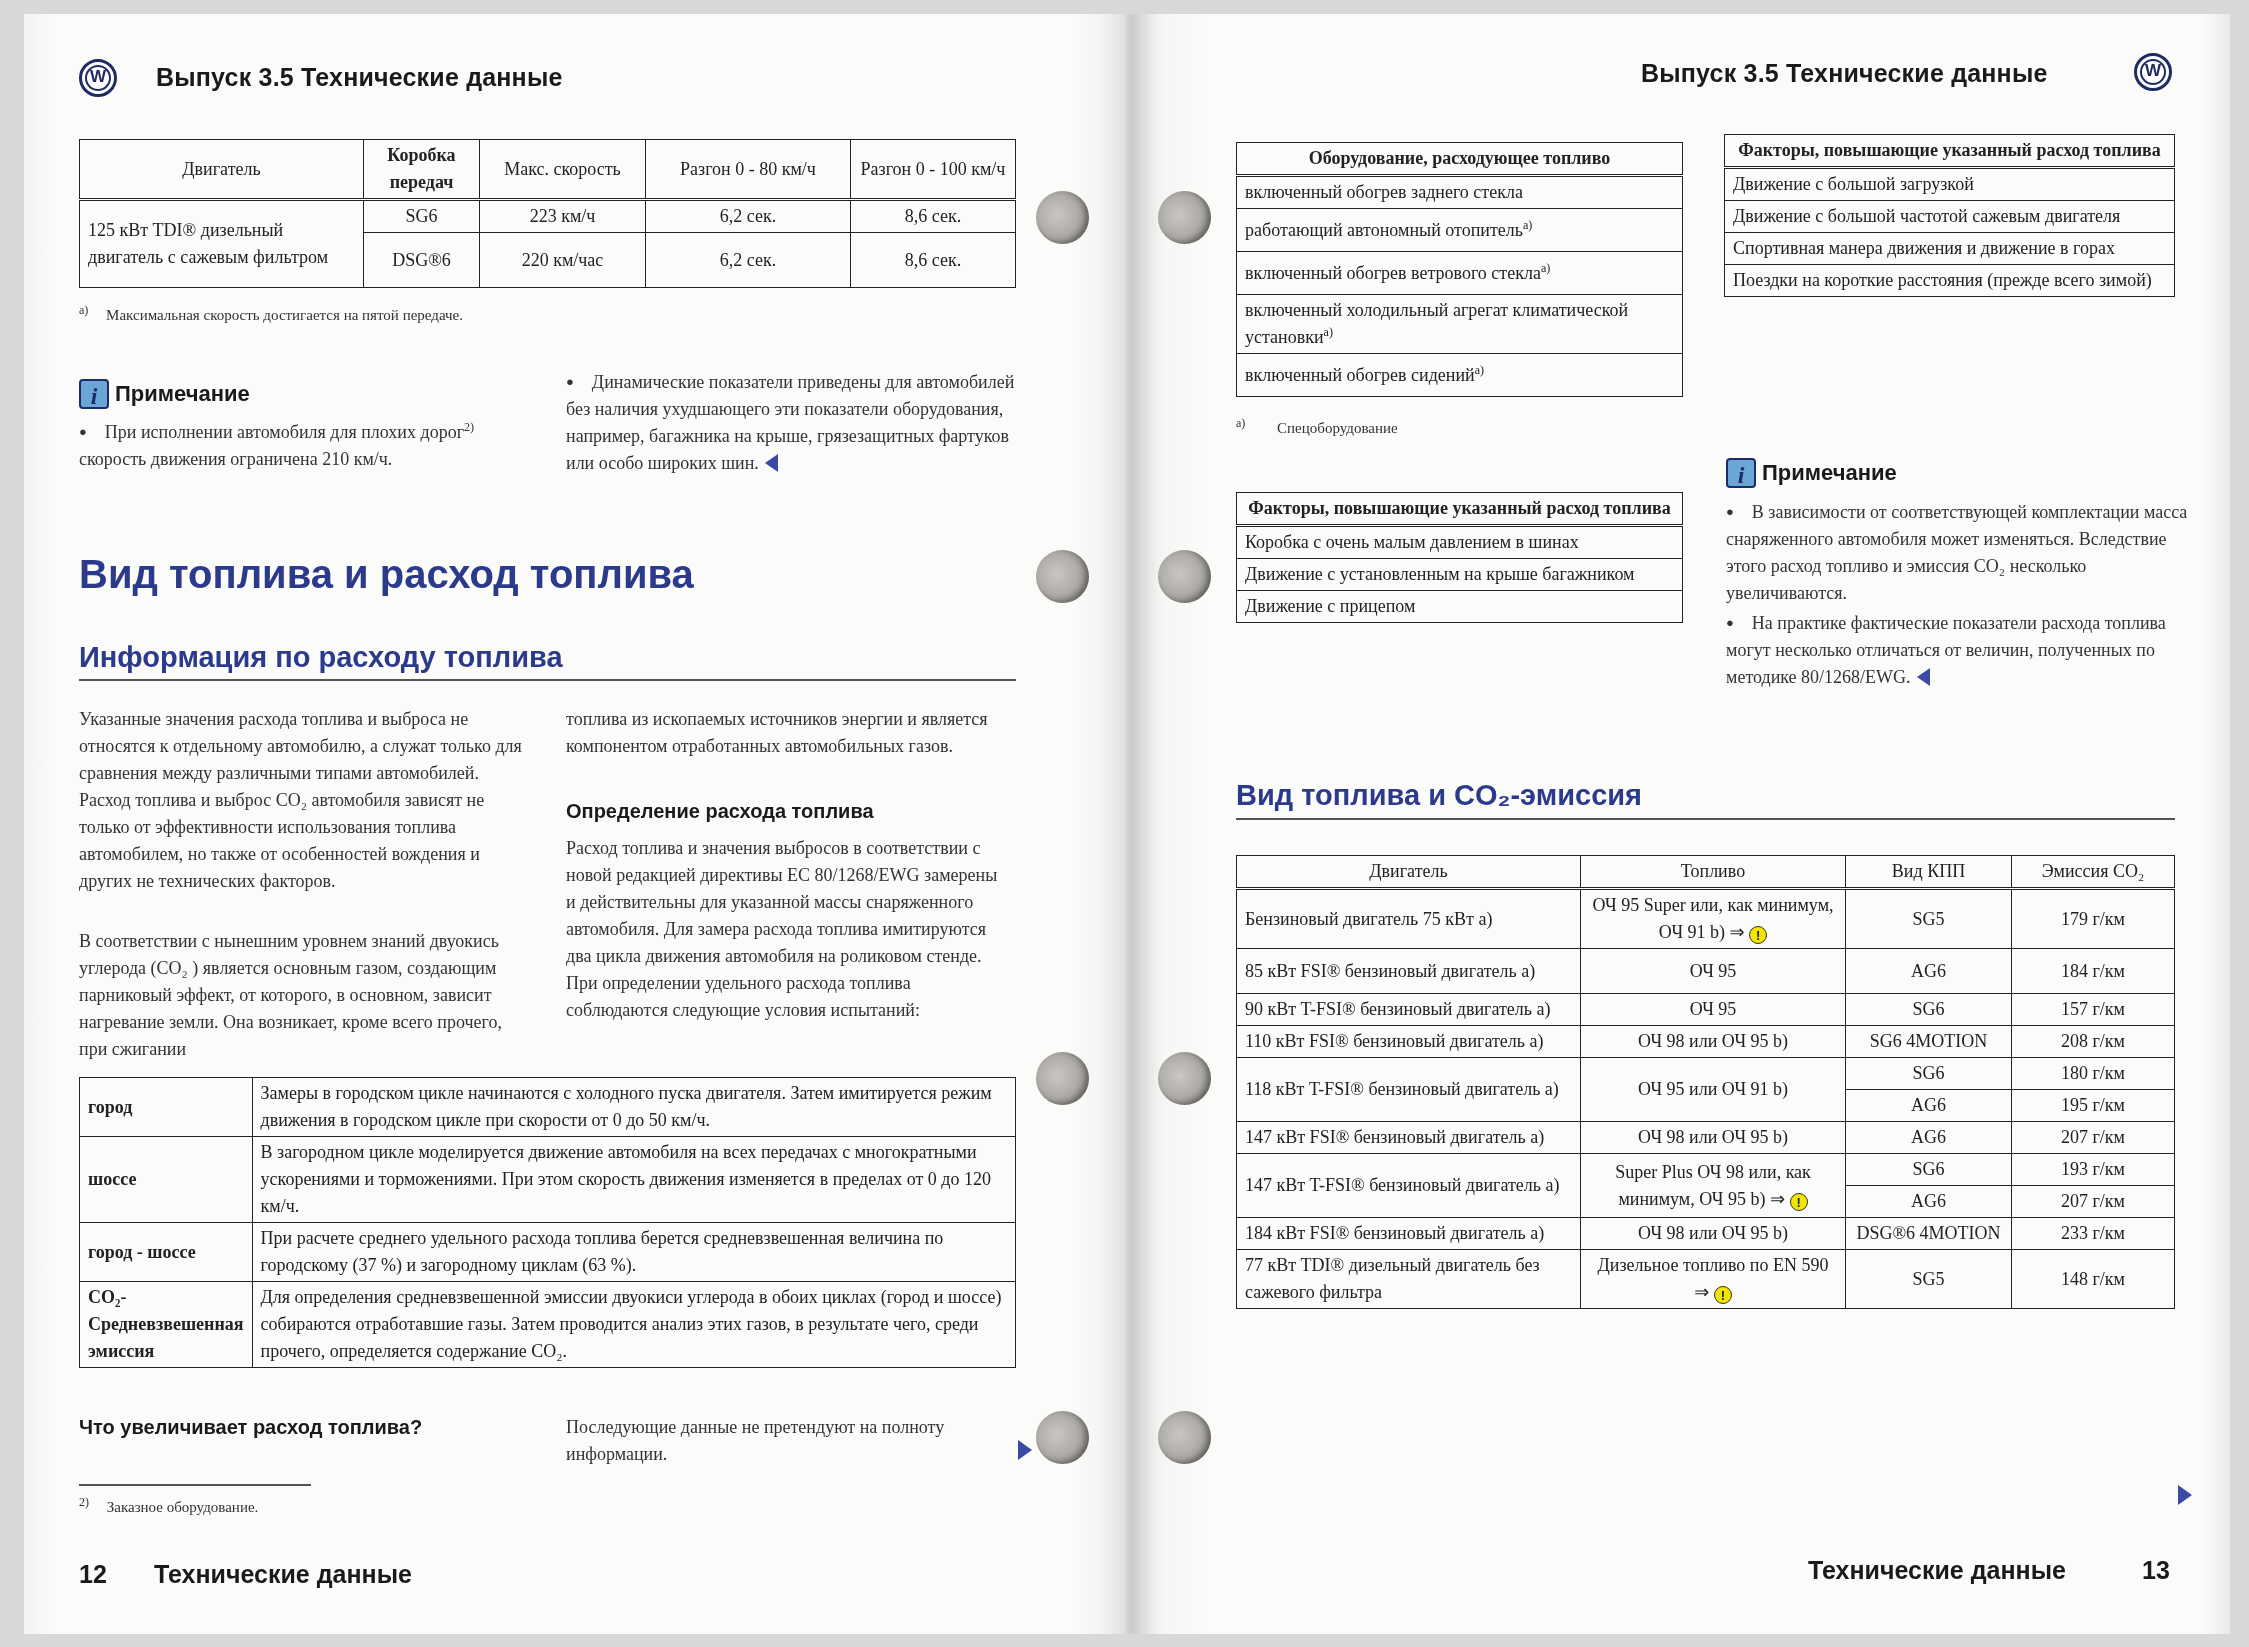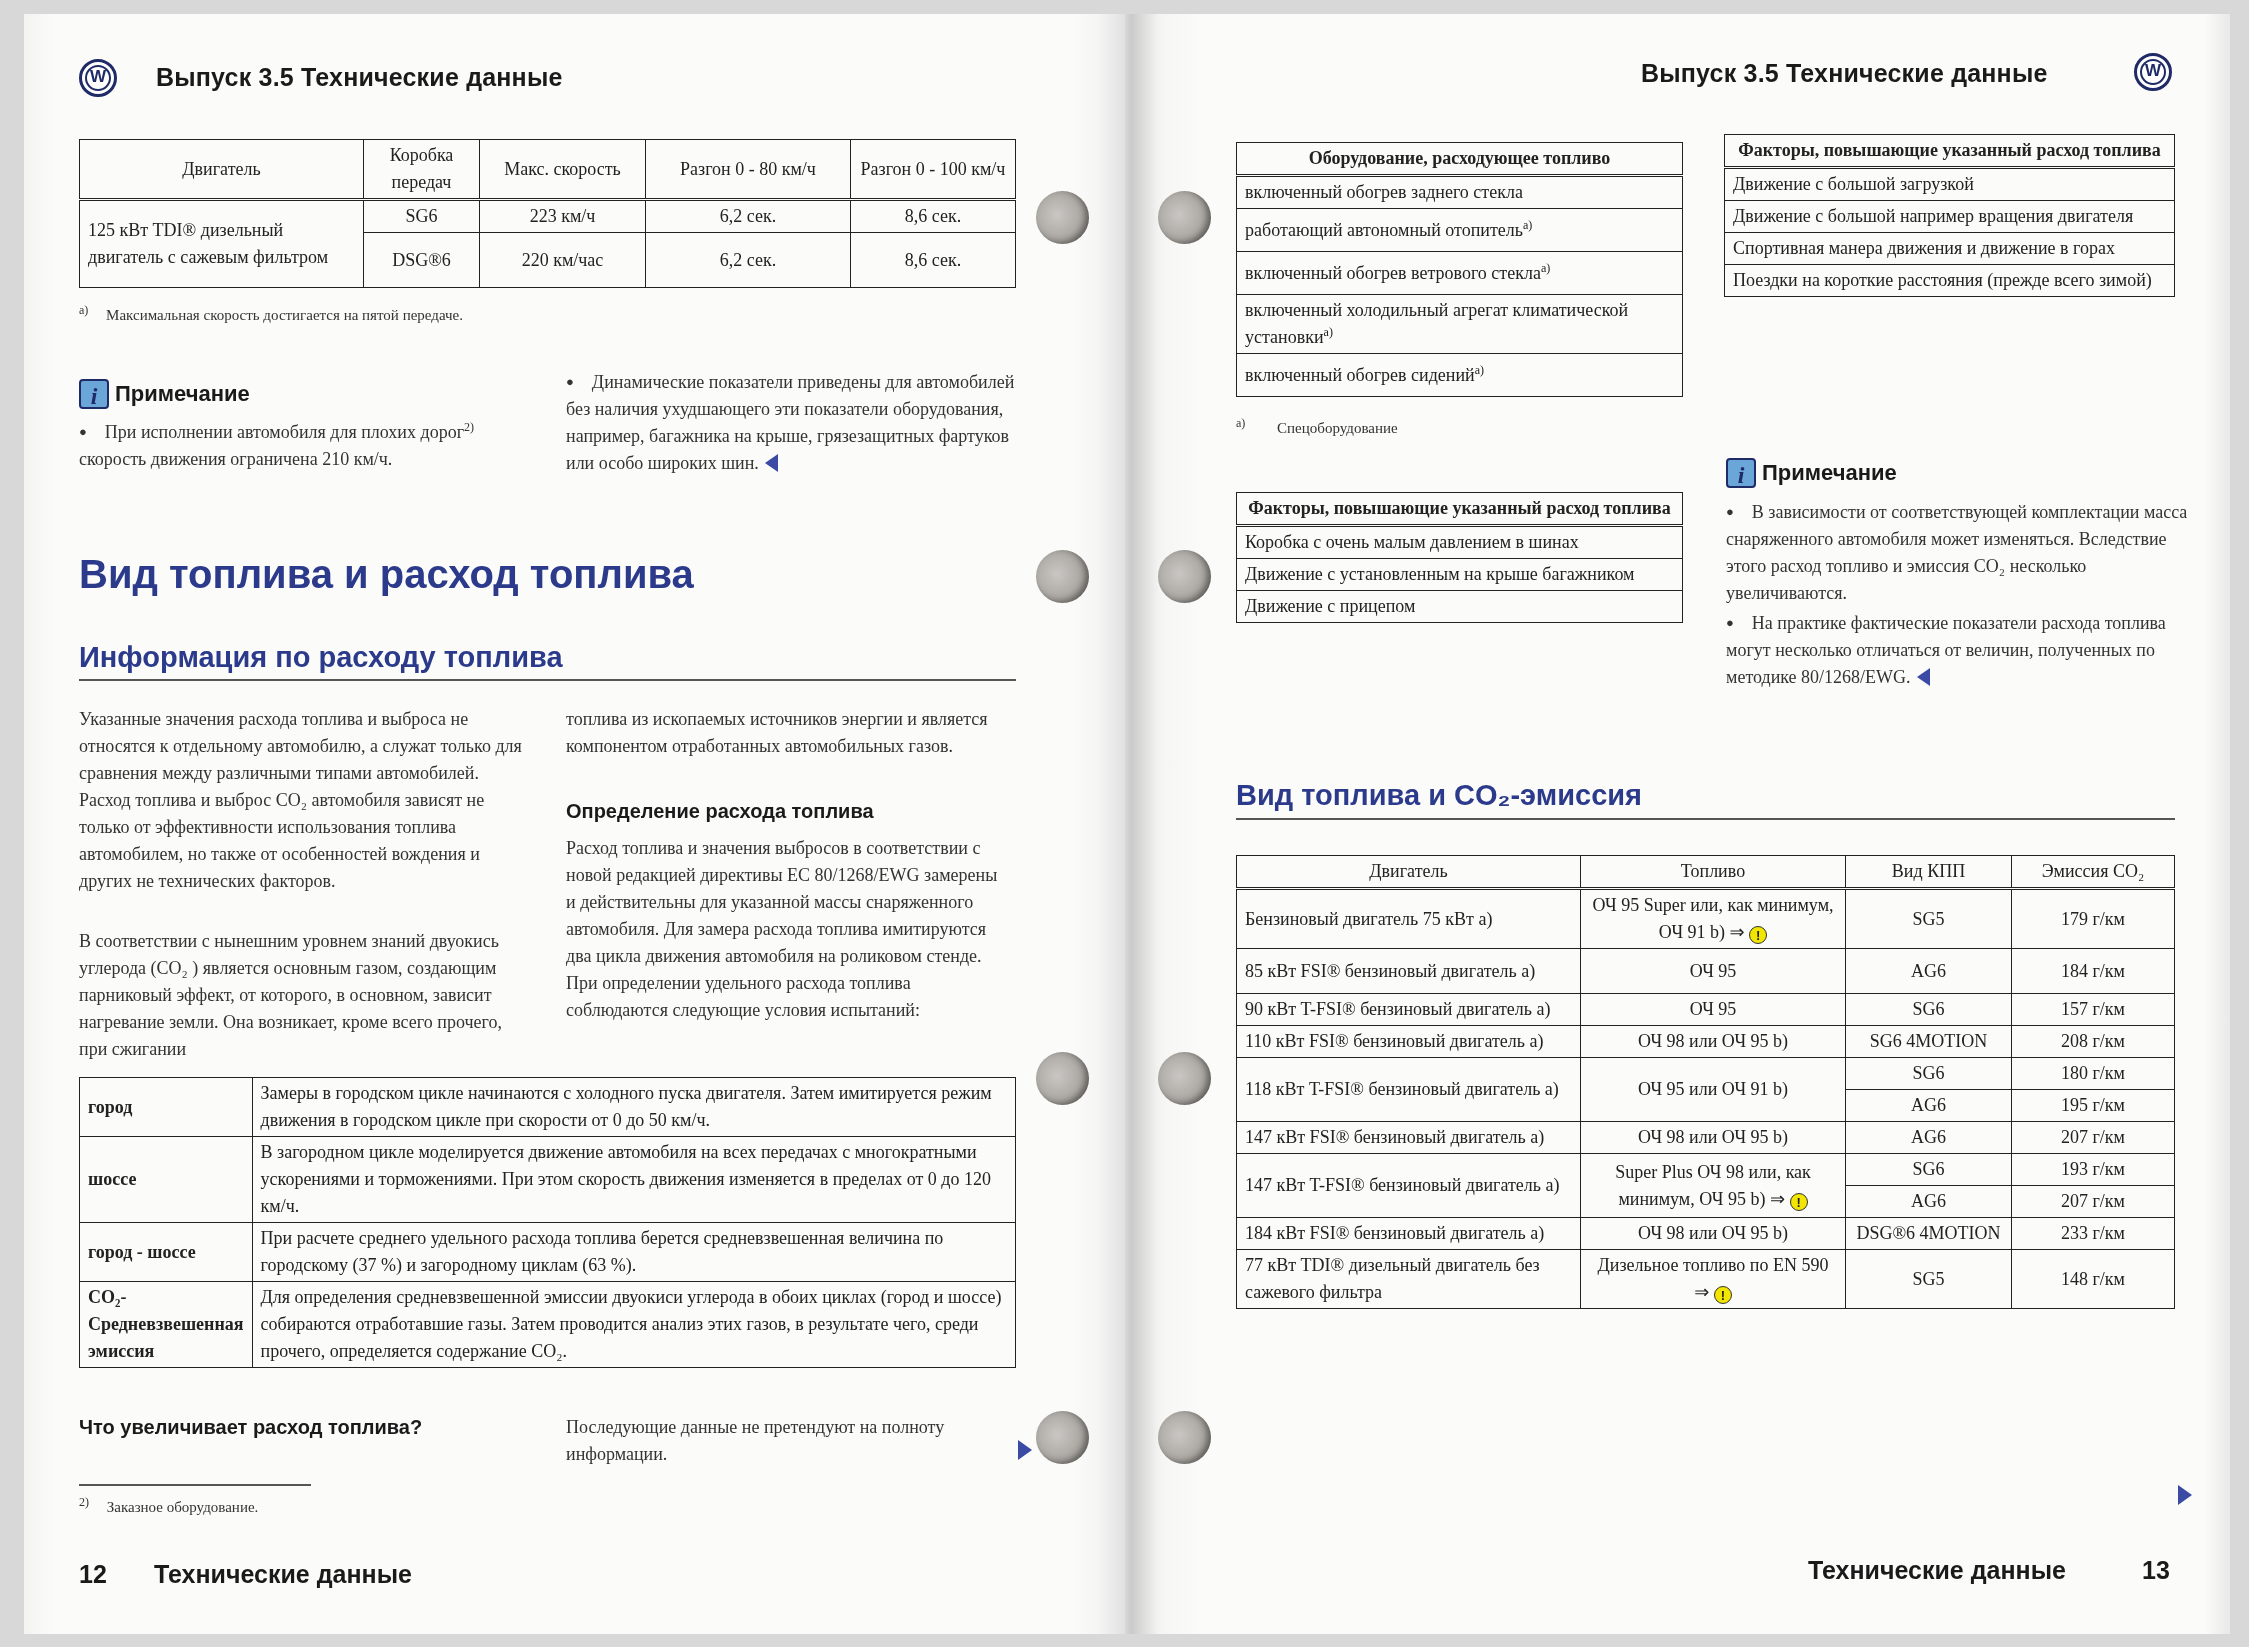--- a/index.html
+++ b/index.html
@@ -53,21 +53,21 @@
 
   <div class="vw" style="left:79px;top:59px">
       <span>W</span>
     </div>
   <div class="abs hdr" style="left:156px;top:63px">Выпуск 3.5  Технические данные</div>
 
   <table style="left:79px;top:139px;width:937px">
     <tbody>
         <tr class="hdrrow">
       <th class="c" style="width:267px;font-weight:normal">Двигатель</th>
-      <th class="c" style="width:99px;font-weight:normal">Коробка передач</th>
+      <th class="c" style="width:99px;font-weight:bold">Коробка передач</th>
       <th class="c" style="width:149px;font-weight:normal">Макс. скорость</th>
       <th class="c" style="width:188px;font-weight:normal">Разгон 0 - 80 км/ч</th>
       <th class="c" style="font-weight:normal">Разгон 0 - 100 км/ч</th>
     </tr>
     <tr>
       <td rowspan="2">125 кВт TDI® дизельный двигатель с сажевым фильтром</td>
       <td class="c">SG6</td>
       <td class="c">223 км/ч</td>
       <td class="c">6,2 сек.</td>
       <td class="c">8,6 сек.</td>
@@ -190,21 +190,21 @@
 
   <table style="left:1724px;top:134px;width:451px">
     <tbody>
         <tr class="hdrrow">
           <th class="c">Факторы, повышающие указанный расход топлива</th>
         </tr>
     <tr>
           <td>Движение с большой загрузкой</td>
         </tr>
     <tr>
-          <td>Движение с большой например вращения двигателя</td>
+          <td>Движение с большой частотой сажевым двигателя</td>
         </tr>
     <tr>
           <td>Спортивная манера движения и движение в горах</td>
         </tr>
     <tr>
           <td>Поездки на короткие расстояния (прежде всего зимой)</td>
         </tr>
   </tbody>
     </table>
 

